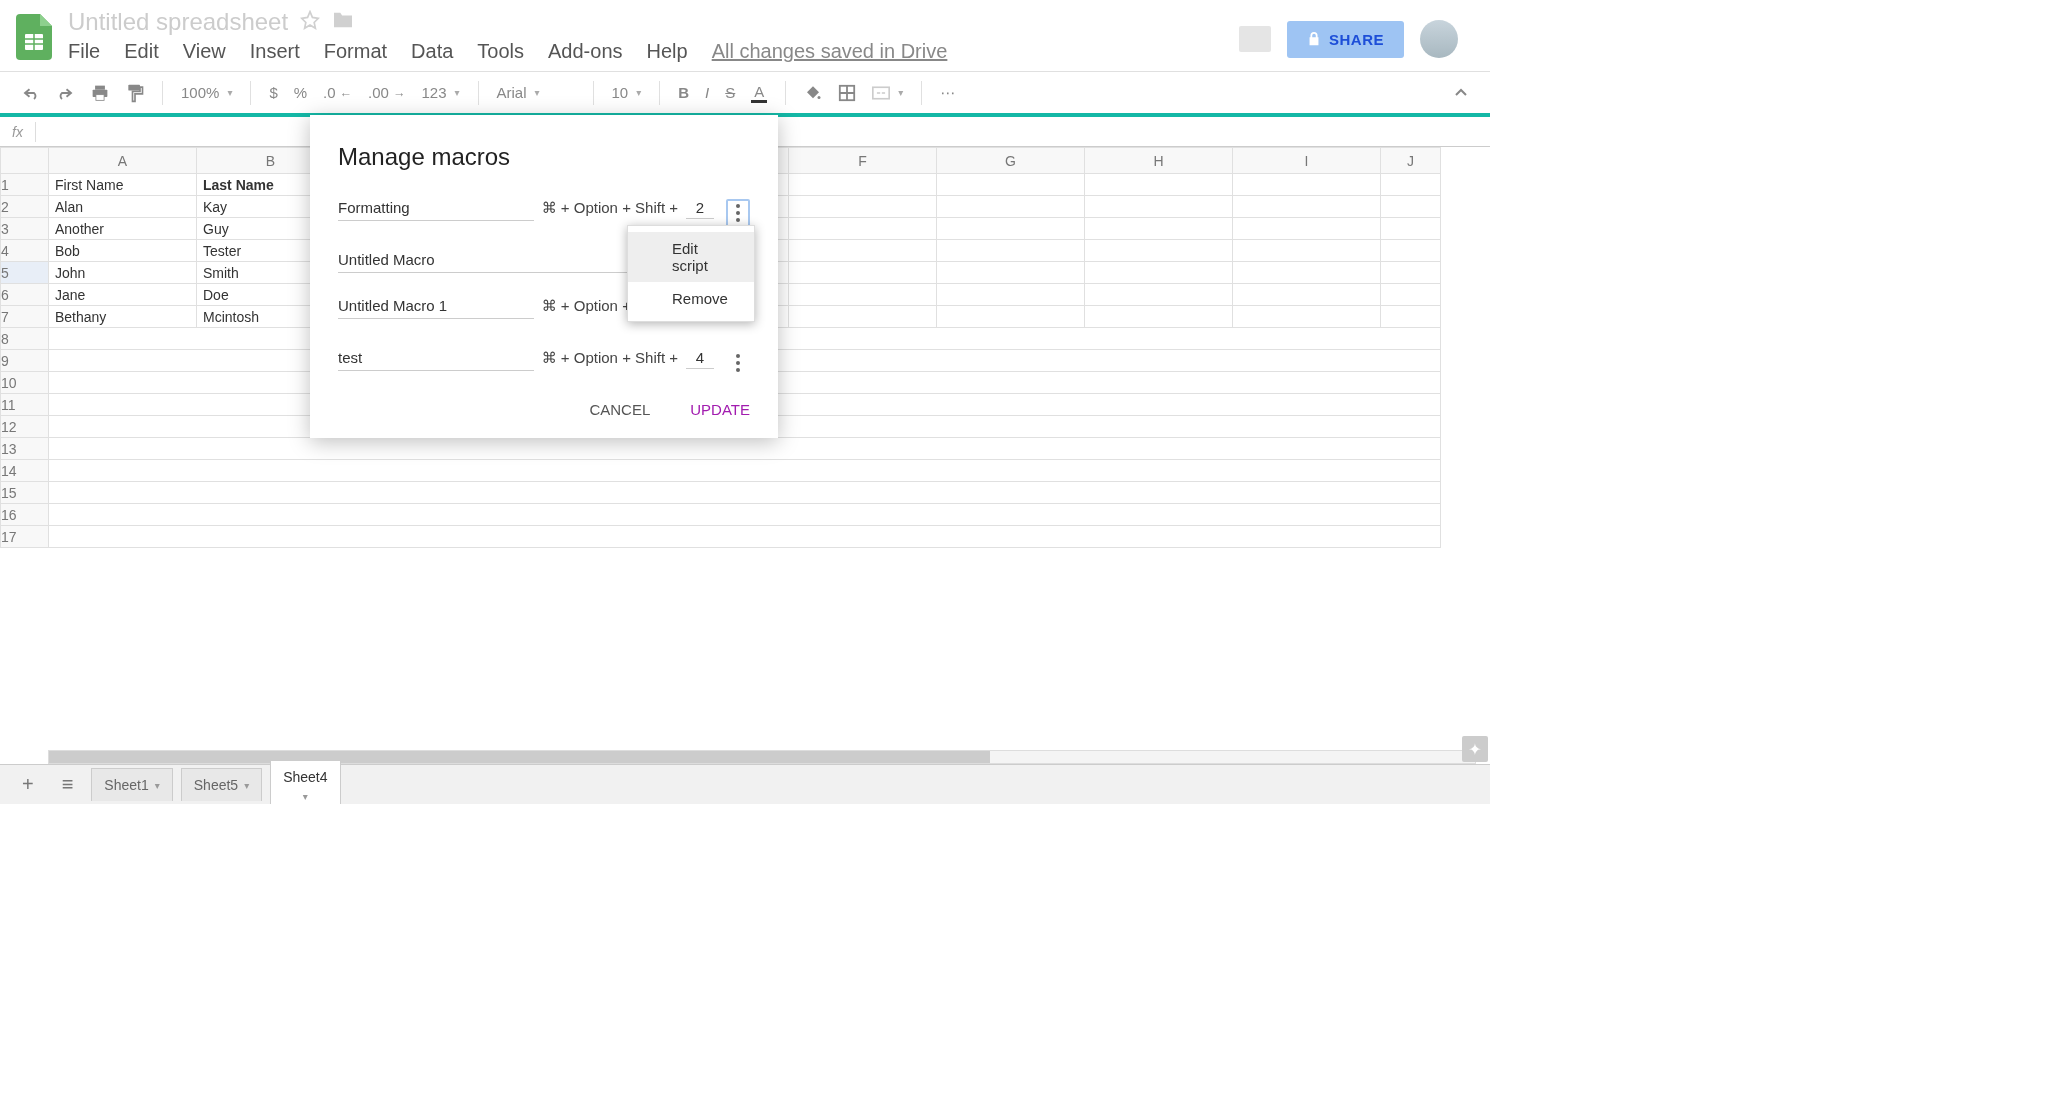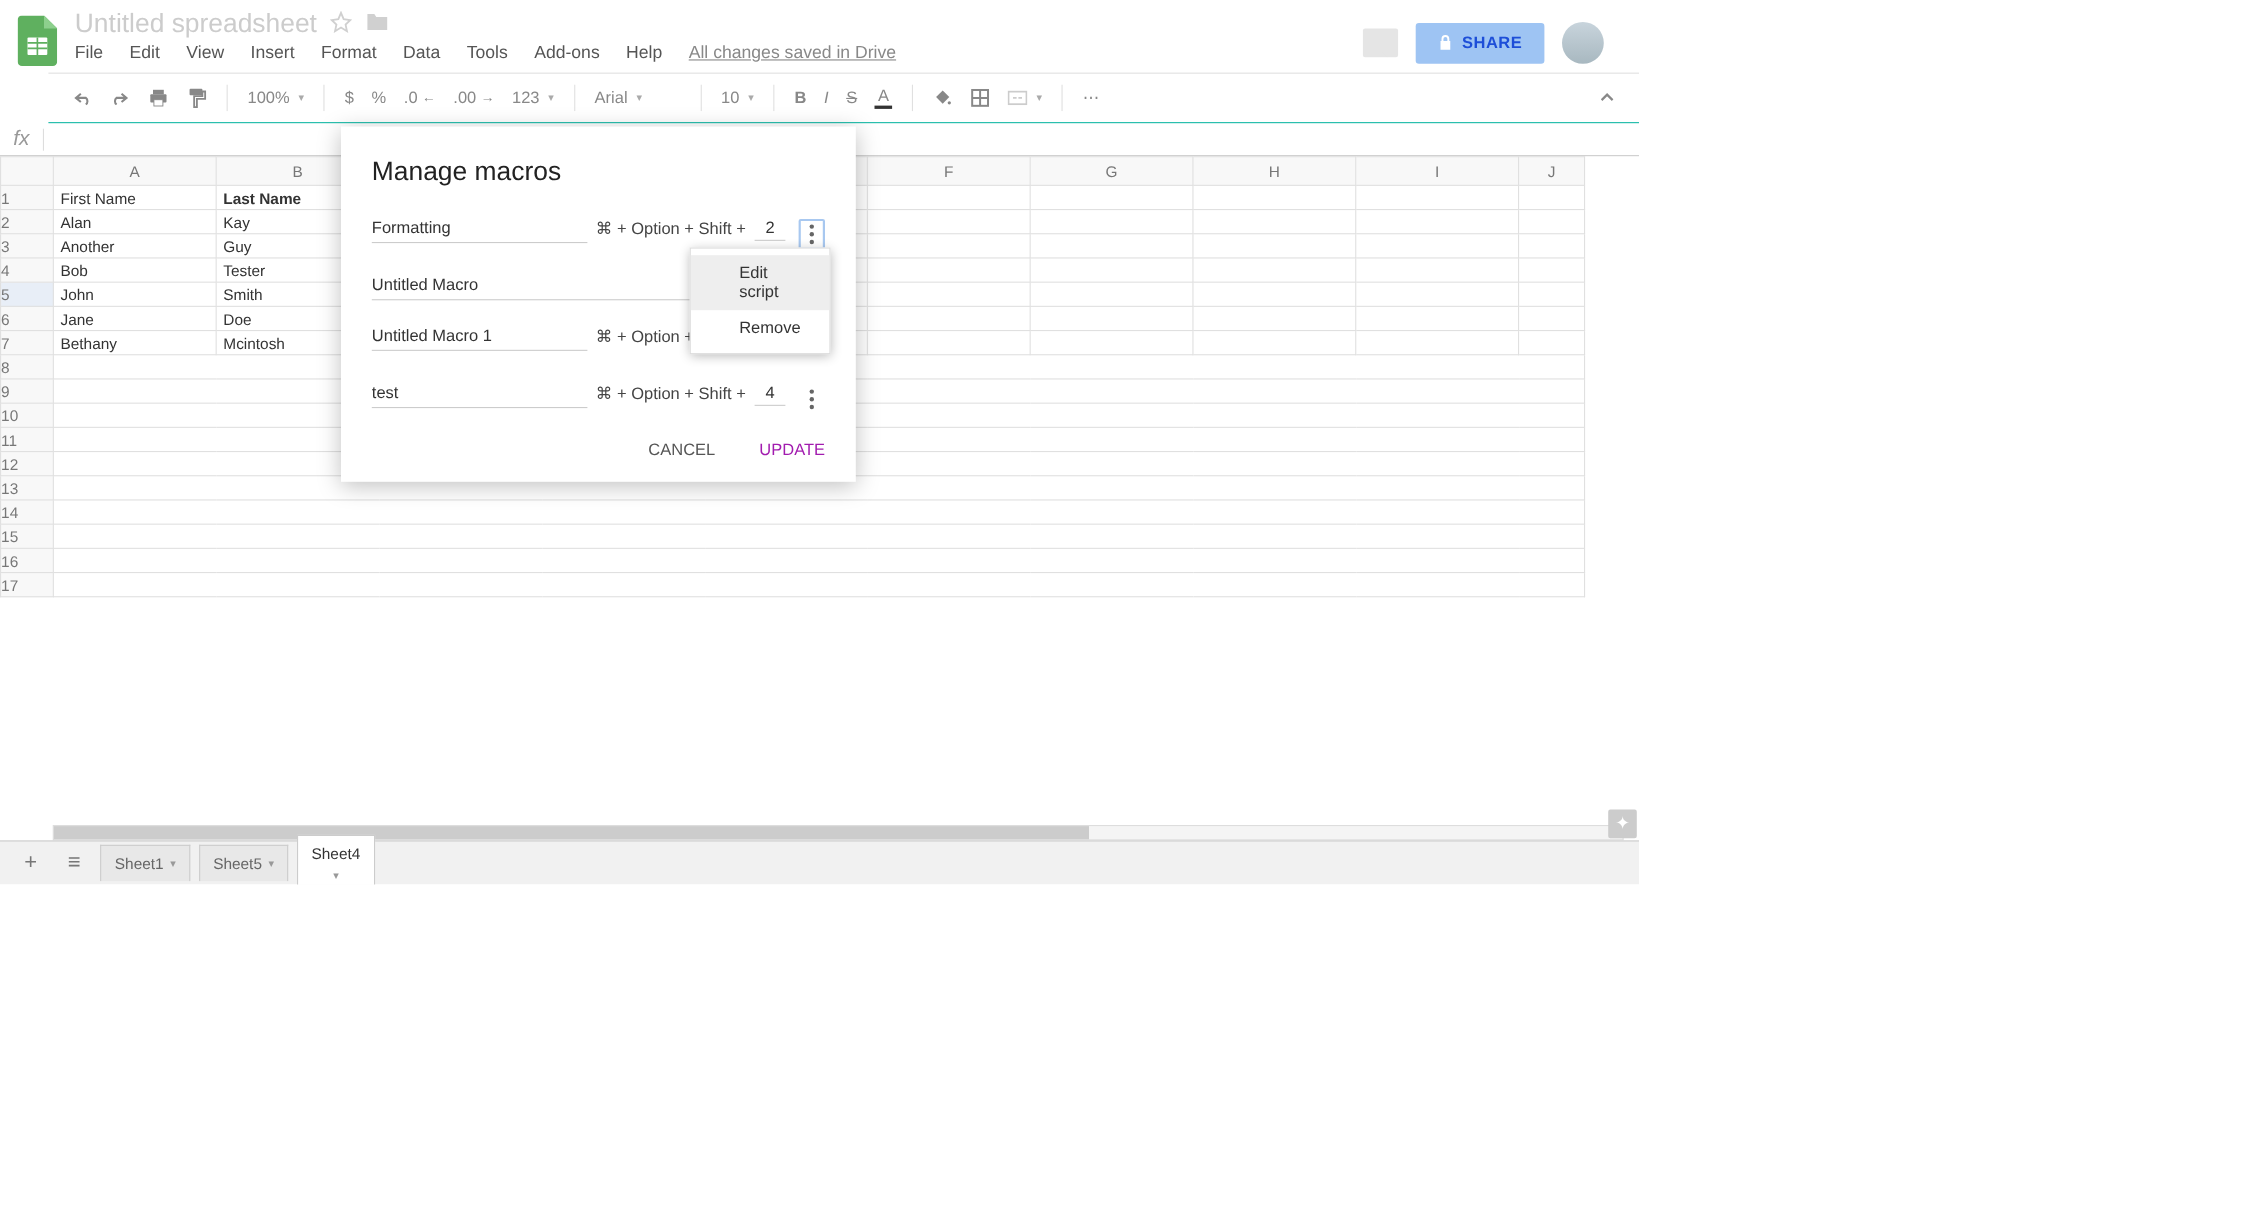--- a/index.html
+++ b/index.html
@@ -6,38 +6,38 @@
 body { background: #fff; width: 1490px; height: 804px; overflow: hidden; position: relative; color: #333; }
 
 
 .header { padding: 8px 16px 0; display: flex; align-items: flex-start; }
 .logo { width: 36px; height: 46px; margin-right: 16px; margin-top: 6px; }
 .logo svg { width: 100%; height: 100%; }
 .doc-area { flex: 1; }
 .doc-title-row { display: flex; align-items: center; gap: 12px; margin-bottom: 4px; }
 .doc-title { font-size: 24px; color: #ccc; font-weight: 400; }
 .star-icon, .folder-icon { color: #d0d0d0; }
-.menubar { display: flex; gap: 24px; font-size: 16px; color: #555; padding-bottom: 8px; }
+.menubar { display: flex; gap: 24px; font-size: 20px; color: #555; padding-bottom: 8px; }
 .menubar span { cursor: pointer; }
 .drive-status { color: #888; text-decoration: underline; }
 .header-right { display: flex; align-items: center; gap: 16px; padding-right: 16px; padding-top: 12px; }
 .comment-btn { width: 32px; height: 26px; background: #e5e5e5; border-radius: 2px; position: relative; }
 .comment-btn::after { content: ''; position: absolute; bottom: -5px; right: 5px; border: 5px solid transparent; border-top-color: #e5e5e5; }
 .share-btn { background: #9ec4f3; color: #1d4ed8; padding: 10px 20px; border-radius: 3px; font-weight: bold; font-size: 15px; display: flex; align-items: center; gap: 8px; letter-spacing: 0.5px; }
 .avatar { width: 38px; height: 38px; border-radius: 50%; background: linear-gradient(#c8d4dc, #a8b8c0); }
 
 
-.toolbar { border-top: 1px solid #e0e0e0; border-bottom: 1px solid #14b8a6; display: flex; align-items: center; padding: 0 16px; height: 46px; gap: 4px; color: #888; font-size: 15px; margin-left: 44px; }
+.toolbar { border-top: 1px solid #e0e0e0; border-bottom: 4px solid #14b8a6; display: flex; align-items: center; padding: 0 16px; height: 46px; gap: 4px; color: #888; font-size: 15px; }
 .tb-sep { width: 1px; height: 24px; background: #e0e0e0; margin: 0 8px; }
 .tb-item { padding: 4px 6px; display: flex; align-items: center; gap: 4px; cursor: pointer; }
 .tb-dropdown::after { content: '▾'; font-size: 10px; color: #aaa; margin-left: 4px; }
 
 
 .formula-bar { border-bottom: 1px solid #ccc; height: 30px; display: flex; align-items: center; padding: 0 12px; }
-.fx { font-style: italic; color: #999; font-size: 19px; margin-right: 12px; }
+.fx { font-style: italic; color: #999; font-size: 14px; margin-right: 12px; }
 .fx-sep { width: 1px; height: 20px; background: #ddd; }
 
 
 .grid-container { position: relative; }
 .grid { border-collapse: collapse; table-layout: fixed; }
 .grid th, .grid td { border: 1px solid #e0e0e0; font-size: 14px; text-align: left; }
 .grid th { background: #f8f8f8; color: #777; font-weight: normal; text-align: center; height: 26px; }
 .corner { width: 48px; background: #f8f8f8; }
 .col-head { width: 148px; }
 .row-head { background: #f8f8f8; text-align: center; color: #777; width: 48px; height: 22px; font-size: 13px; }

